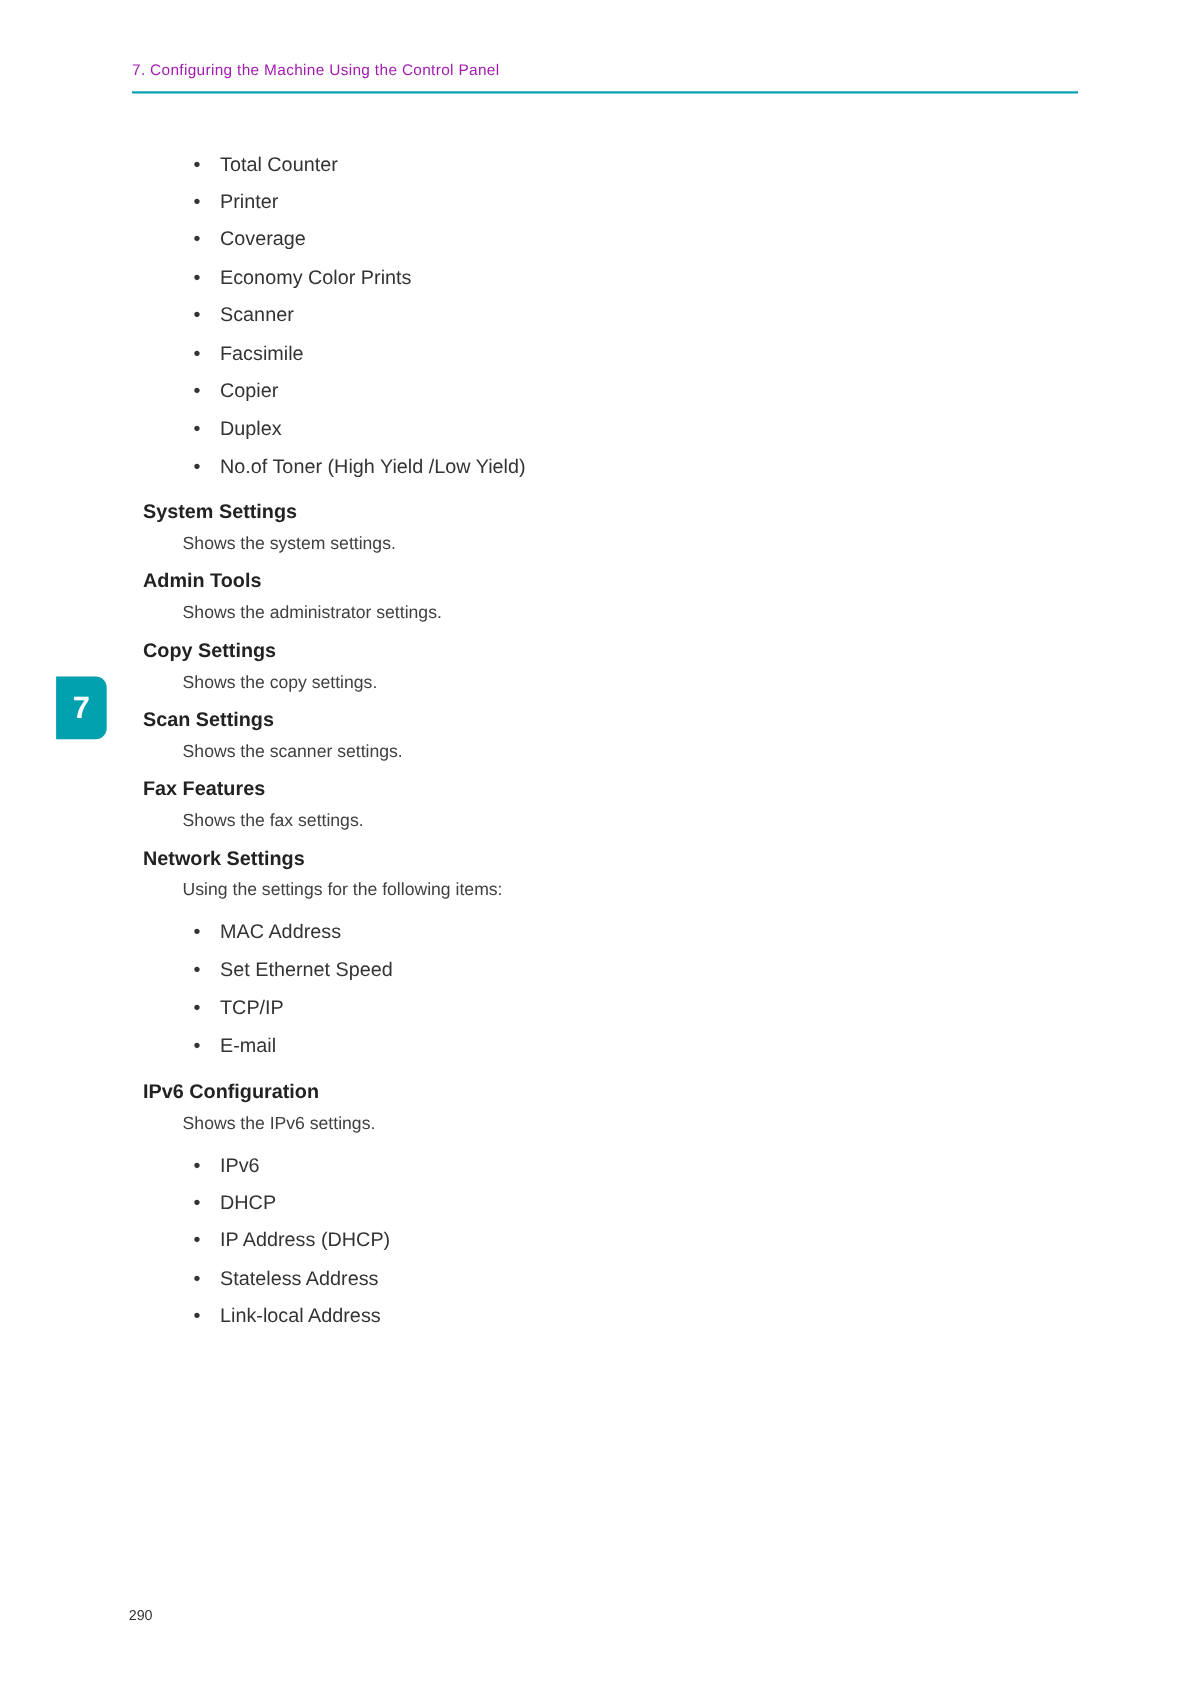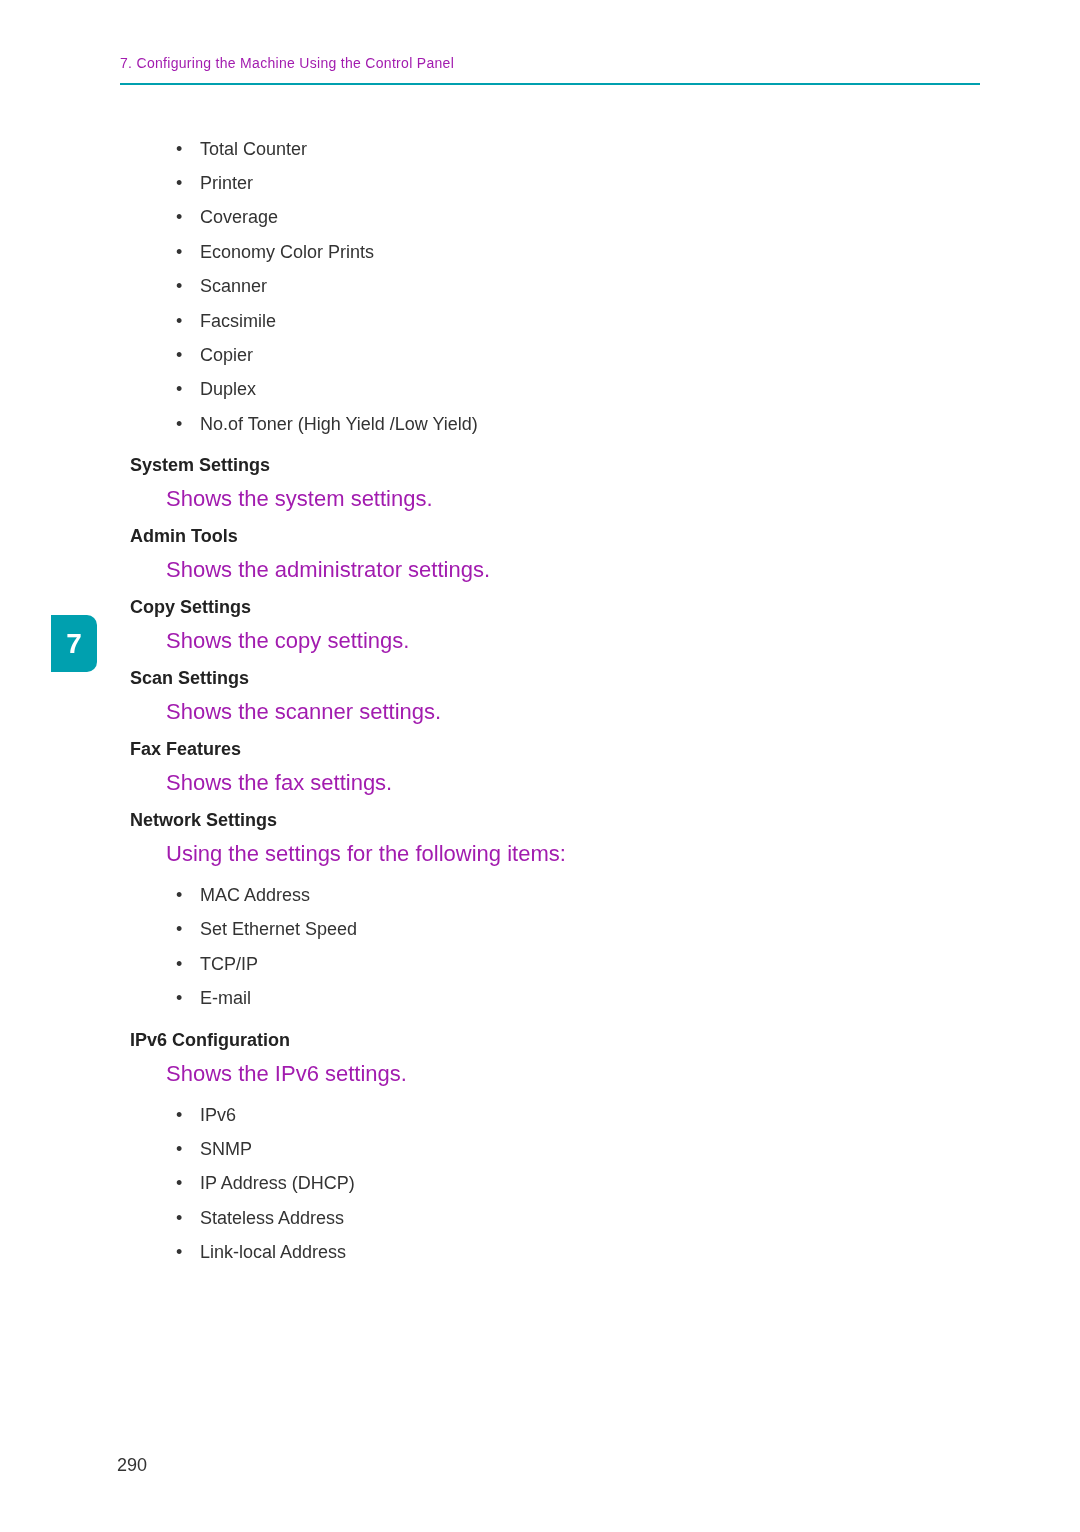--- a/index.html
+++ b/index.html
@@ -75,31 +75,31 @@
       font-size: 18px;
     }
     .section-heading {
       font-size: 18px;
       font-weight: bold;
       color: #222222;
       margin-top: 14px;
       margin-bottom: 10px;
     }
     .section-description {
-      font-size: 22px;
+      font-size: 16px;
       font-weight: 300;
-      color: #a21caf;
+      color: #404040;
       margin-left: 36px;
       margin-bottom: 11px;
     }
     .page-number {
       position: absolute;
       bottom: 56px;
       left: 117px;
-      font-size: 18px;
+      font-size: 13px;
       color: #333333;
     }
   </style>
 </head>
 <body>
 
 <div class="header">
   <div class="chapter-title">7. Configuring the Machine Using the Control Panel</div>
   <div class="header-divider"></div>
 </div>
@@ -142,20 +142,20 @@
     <li>MAC Address</li>
     <li>Set Ethernet Speed</li>
     <li>TCP/IP</li>
     <li>E-mail</li>
   </ul>
 
   <div class="section-heading">IPv6 Configuration</div>
   <div class="section-description">Shows the IPv6 settings.</div>
   <ul class="bullet-list">
     <li>IPv6</li>
-    <li>SNMP</li>
+    <li>DHCP</li>
     <li>IP Address (DHCP)</li>
     <li>Stateless Address</li>
     <li>Link-local Address</li>
   </ul>
 </div>
 
 <div class="page-number">290</div>
 
 </body></html>

